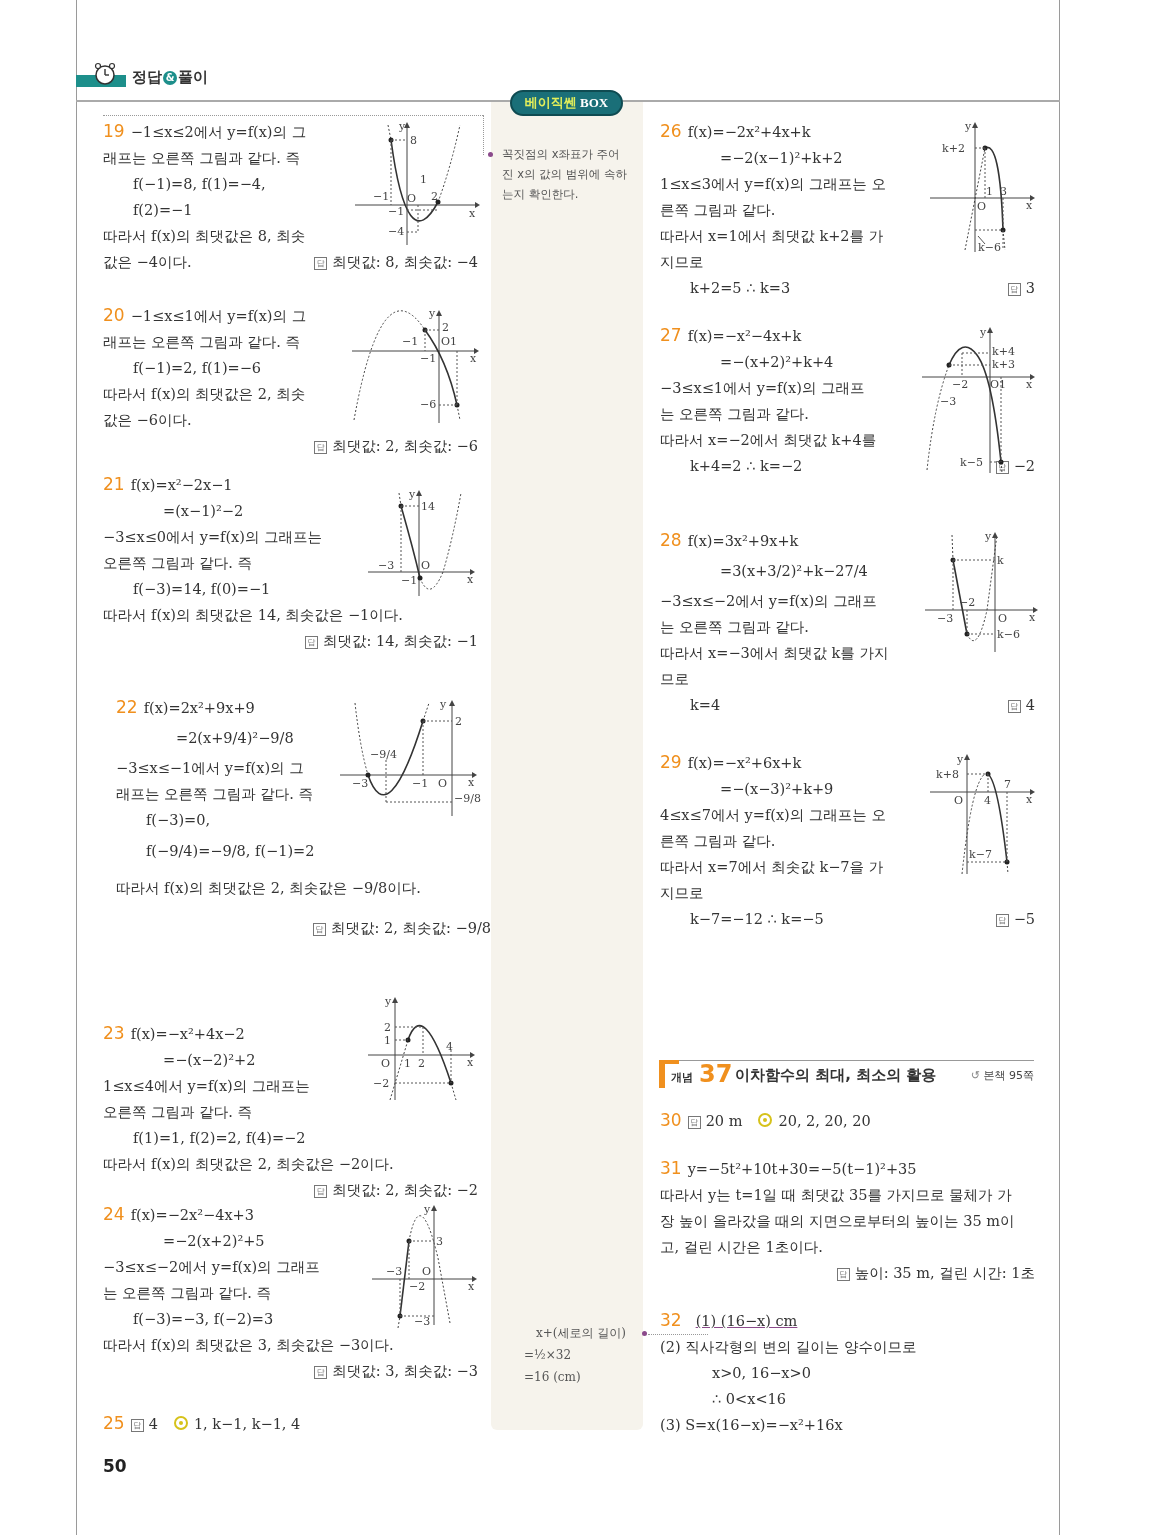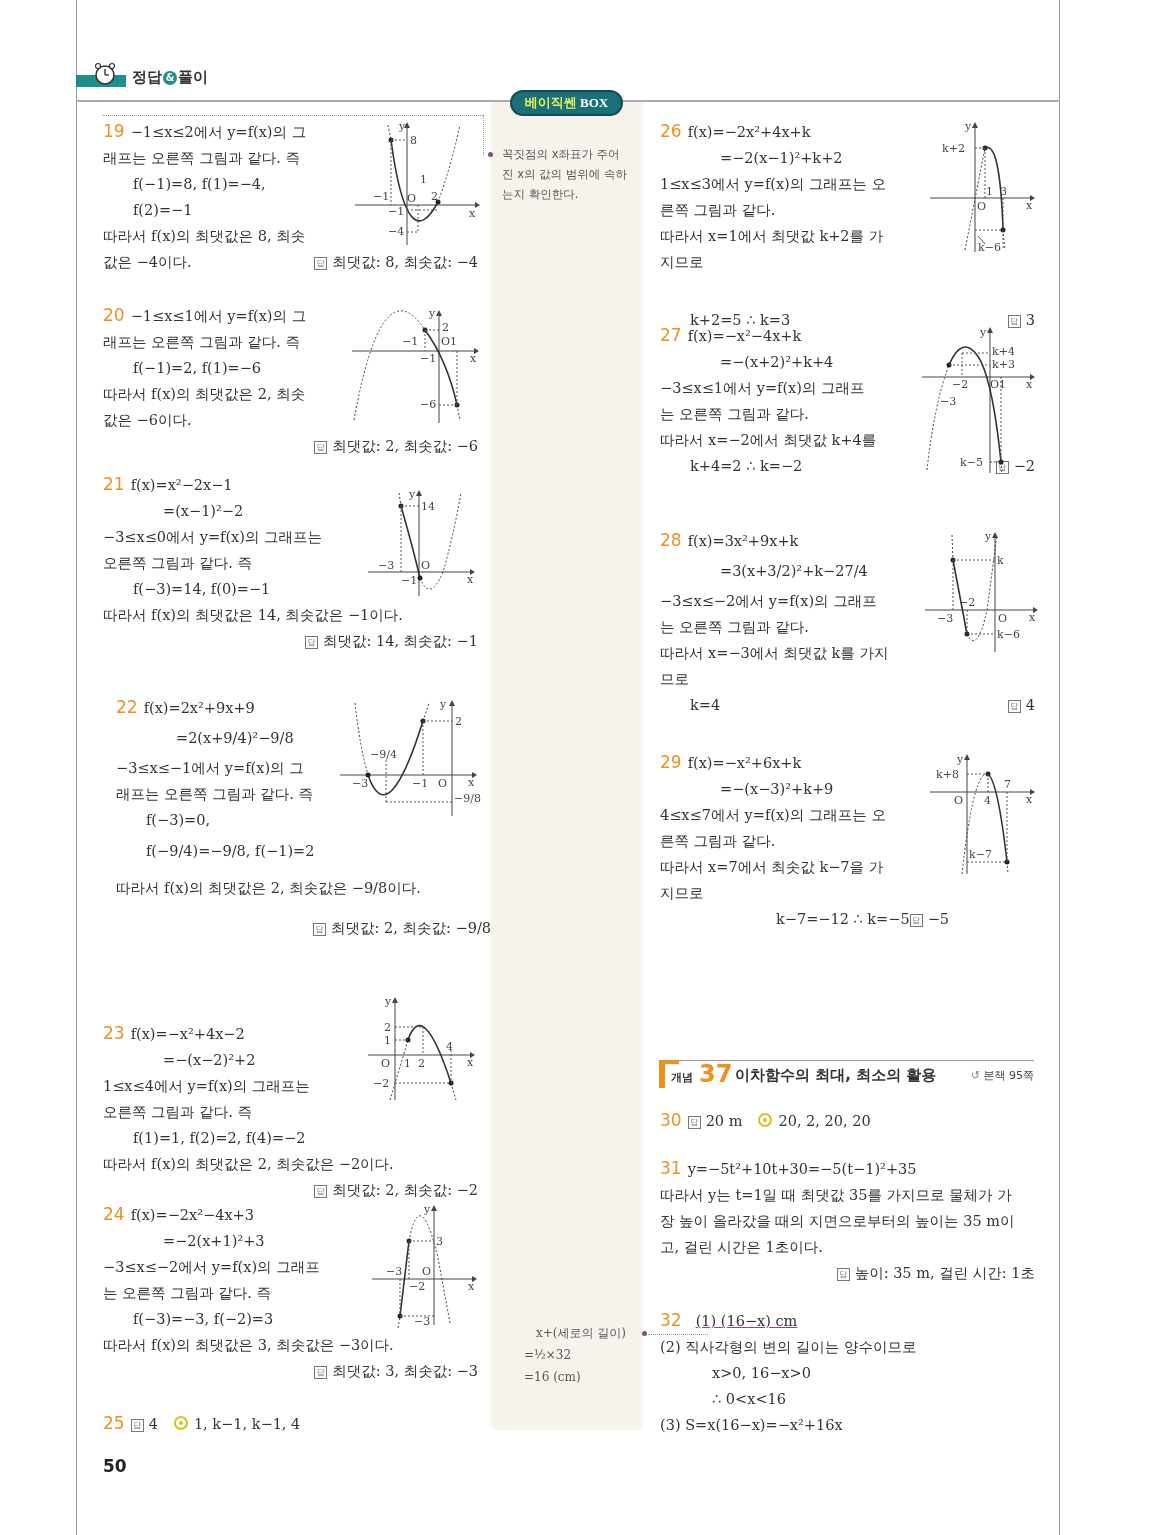--- a/index.html
+++ b/index.html
@@ -256,21 +256,21 @@
     <text class="glabel" x="13" y="72">O</text>
     <text class="glabel" x="36" y="72">1</text>
     <text class="glabel" x="50" y="72">2</text>
     <text class="glabel" x="78" y="55">4</text>
     <text class="glabel" x="5" y="92">−2</text>
   </svg>
 </div>
 
 <div class="prob" style="left:103px;top:1201px;width:375px;">
   <div class="ln"><span class="num">24</span><span>f(x)=−2x²−4x+3</span></div>
-  <div class="ln ind2">=−2(x+1)²+3</div>
+  <div class="ln ind2">=−2(x+2)²+5</div>
   <div class="ln">−3≤x≤−2에서 y=f(x)의 그래프</div>
   <div class="ln">는 오른쪽 그림과 같다. 즉</div>
   <div class="ln ind1">f(−3)=−3, f(−2)=3</div>
   <div class="ln">따라서 f(x)의 최댓값은 3, 최솟값은 −3이다.</div>
   <div class="ans"><span class="ans-icon">답</span><span>최댓값: 3, 최솟값: −3</span></div>
 </div>
 <div class="graph" style="left:372px;top:1203px;">
   <svg width="110" height="125" viewBox="0 0 110 125">
     <line x1="0" y1="76" x2="100" y2="76" stroke="#444"></line>
       <polygon points="100,73 105,76 100,79" fill="#444"></polygon>
@@ -299,21 +299,21 @@
   <div class="ln"><span class="num">25</span><span class="ans-icon">답</span><span>4</span><span class="target-icon"></span><span>1, k−1, k−1, 4</span></div>
 </div>
 
 <div class="prob" style="left:660px;top:118px;width:375px;">
   <div class="ln"><span class="num">26</span><span>f(x)=−2x²+4x+k</span></div>
   <div class="ln ind2">=−2(x−1)²+k+2</div>
   <div class="ln">1≤x≤3에서 y=f(x)의 그래프는 오</div>
   <div class="ln">른쪽 그림과 같다.</div>
   <div class="ln">따라서 x=1에서 최댓값 k+2를 가</div>
   <div class="ln">지므로</div>
-  <div class="ln ind1" style="display:flex;justify-content:space-between;margin-top:32px;">
+  <div class="ln ind1" style="display:flex;justify-content:space-between;">
       <span>k+2=5      ∴ k=3</span>
       <span><span class="ans-icon">답</span><span>3</span></span>
     </div>
 </div>
 <div class="graph" style="left:930px;top:120px;">
   <svg width="110" height="135" viewBox="0 0 110 135">
     <line x1="0" y1="78" x2="100" y2="78" stroke="#444"></line>
       <polygon points="100,75 105,78 100,81" fill="#444"></polygon>
     <line x1="45" y1="132" x2="45" y2="5" stroke="#444"></line>
       <polygon points="42,8 45,2 48,8" fill="#444"></polygon>
@@ -412,21 +412,21 @@
   </svg>
 </div>
 
 <div class="prob" style="left:660px;top:749px;width:375px;">
   <div class="ln"><span class="num">29</span><span>f(x)=−x²+6x+k</span></div>
   <div class="ln ind2">=−(x−3)²+k+9</div>
   <div class="ln">4≤x≤7에서 y=f(x)의 그래프는 오</div>
   <div class="ln">른쪽 그림과 같다.</div>
   <div class="ln">따라서 x=7에서 최솟값 k−7을 가</div>
   <div class="ln">지므로</div>
-  <div class="ln ind1" style="display:flex;justify-content:center;">
+  <div class="ln ind1" style="display:flex;justify-content:space-between;">
       <span>k−7=−12      ∴ k=−5</span>
       <span><span class="ans-icon">답</span><span>−5</span></span>
     </div>
 </div>
 <div class="graph" style="left:930px;top:752px;">
   <svg width="110" height="125" viewBox="0 0 110 125">
     <line x1="0" y1="40" x2="100" y2="40" stroke="#444"></line>
       <polygon points="100,37 105,40 100,43" fill="#444"></polygon>
     <line x1="37" y1="122" x2="37" y2="5" stroke="#444"></line>
       <polygon points="34,8 37,2 40,8" fill="#444"></polygon>

